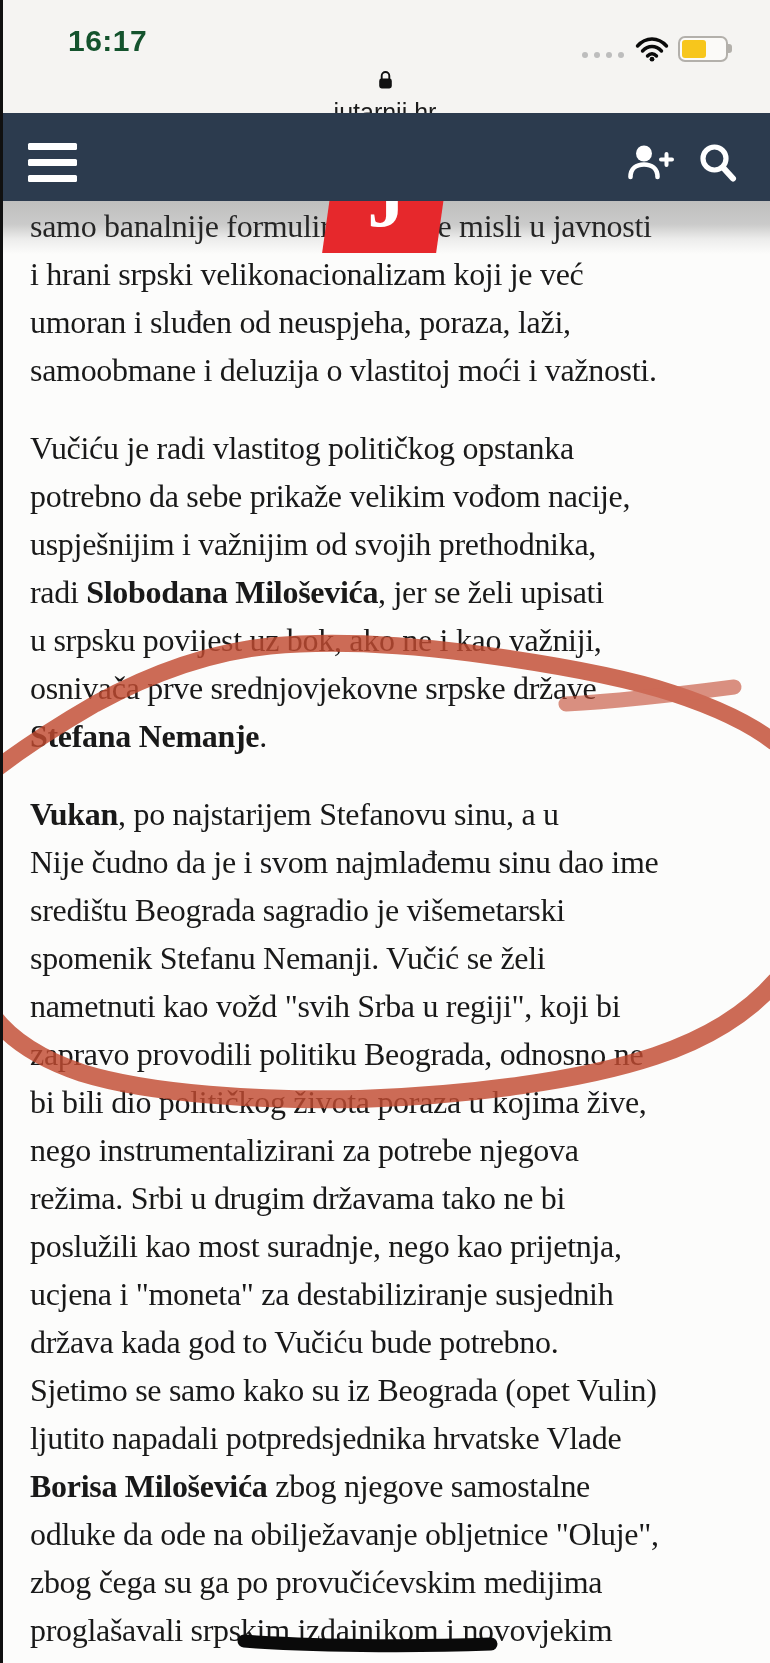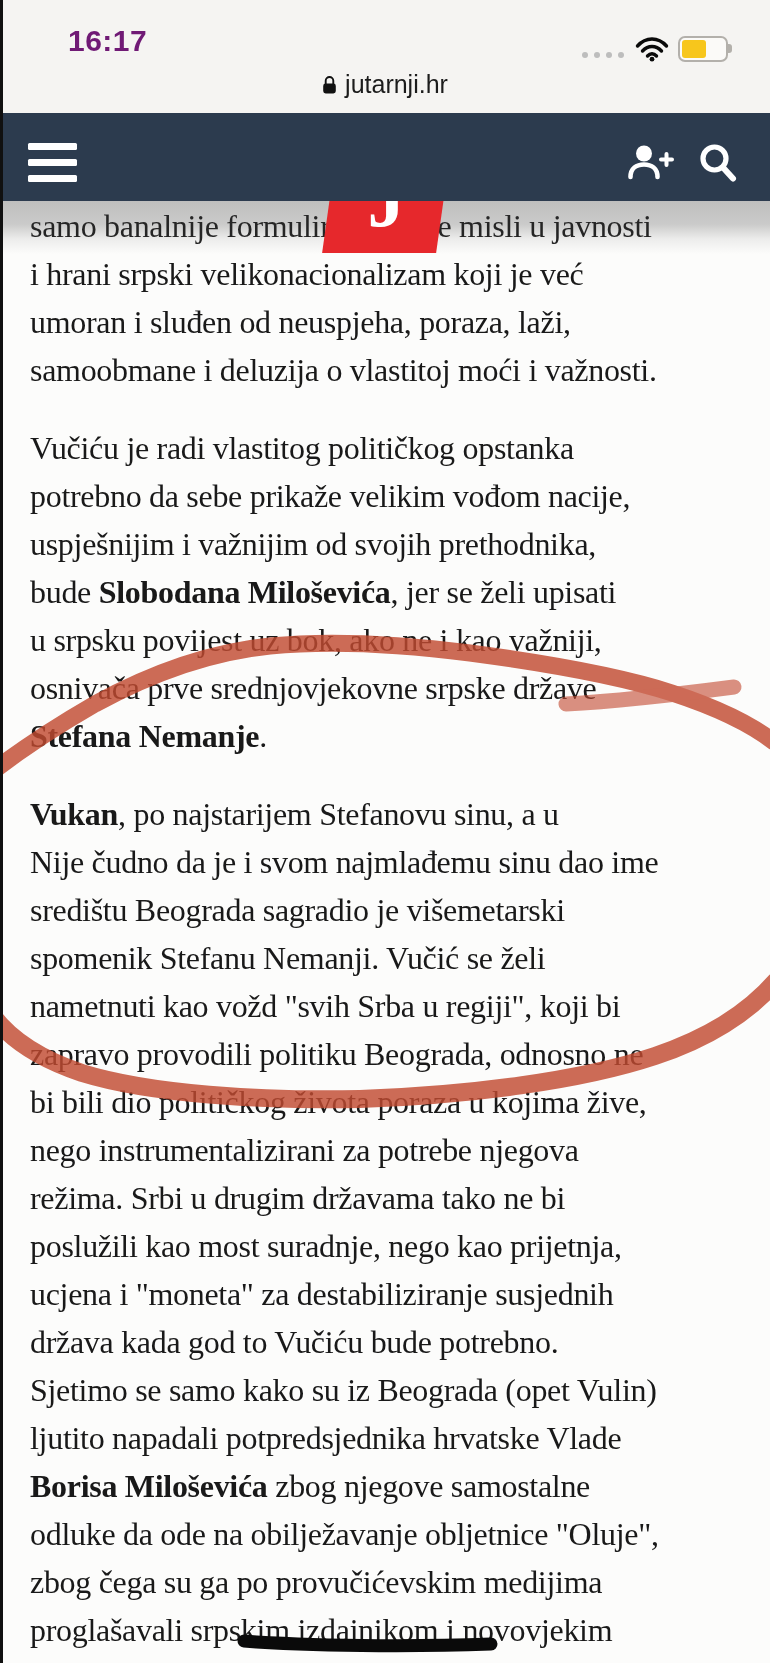--- a/index.html
+++ b/index.html
@@ -3,28 +3,28 @@
 <meta charset="utf-8">
 <style>
   html,body{margin:0;padding:0;background:#e9e9e9;}
   #screen{position:relative;width:770px;height:1663px;background:#fcfcfb;overflow:hidden;
           font-family:"Liberation Sans",sans-serif;}
   
   .edge-left{position:absolute;left:0;top:0;width:3px;height:100%;background:#101010;z-index:9;}
 
   
   .statusbar{position:absolute;left:0;top:0;width:100%;height:113px;background:#f5f4f2;z-index:5;}
-  .time{position:absolute;left:68px;top:24px;font-size:30px;font-weight:700;color:#701a75;letter-spacing:.5px;}
+  .time{position:absolute;left:68px;top:24px;font-size:30px;font-weight:700;color:#14532d;letter-spacing:.5px;}
   .sb-icons{position:absolute;right:42px;top:36px;display:flex;align-items:center;gap:9px;}
   .cell-dots{display:flex;gap:6px;align-items:center;margin-top:12px;margin-right:2px;}
   .cell-dots span{width:6px;height:6px;border-radius:50%;background:#bdbdbd;display:block;}
   .battery{position:relative;width:46px;height:22px;border:2px solid #b3b0ab;border-radius:7px;background:#fbfaf8;}
   .battery .fill{position:absolute;left:2px;top:2px;bottom:2px;width:24px;background:#f7c61c;border-radius:3px;}
   .battery .nub{position:absolute;right:-6px;top:6px;width:4px;height:9px;background:#b3b0ab;border-radius:0 3px 3px 0;}
-  .urlbar{position:absolute;left:0;top:70px;width:100%;display:flex;justify-content:center;align-items:center;gap:8px;}
+  .urlbar{position:absolute;left:0;top:70px;width:100%;display:flex;justify-content:center;align-items:center;gap:8px;flex-direction:column;}
   .urlbar .host{font-size:25px;color:#1c1c1c;}
 
   
   .navbar{position:absolute;left:0;top:113px;width:100%;height:88px;background:#2c3b4e;z-index:5;}
   .hamburger{position:absolute;left:28px;top:30px;width:49px;cursor:pointer;}
   .hamburger div{height:7px;background:#fff;border-radius:1.5px;margin-bottom:9px;}
   .nav-right{position:absolute;right:30px;top:28px;display:flex;align-items:center;gap:22px;}
 
   
   .logo{position:absolute;left:337px;top:147px;width:114px;height:106px;background:#e6282c;
@@ -111,21 +111,21 @@
       <div class="para">
         <div class="ln"><span>samo banalnije formulira njegove misli u javnosti</span></div>
         <div class="ln"><span>i hrani srpski velikonacionalizam koji je već</span></div>
         <div class="ln"><span>umoran i sluđen od neuspjeha, poraza, laži,</span></div>
         <div class="ln"><span>samoobmane i deluzija o vlastitoj moći i važnosti.</span></div>
       </div>
       <div class="para">
         <div class="ln"><span>Vučiću je radi vlastitog političkog opstanka</span></div>
         <div class="ln"><span>potrebno da sebe prikaže velikim vođom nacije,</span></div>
         <div class="ln"><span>uspješnijim i važnijim od svojih prethodnika,</span></div>
-        <div class="ln"><span>bude </span><b>Slobodana Miloševića</b><span>, jer se želi upisati</span></div>
+        <div class="ln"><span>radi </span><b>Slobodana Miloševića</b><span>, jer se želi upisati</span></div>
         <div class="ln"><span>u srpsku povijest uz bok, ako ne i kao važniji,</span></div>
         <div class="ln"><span>osnivača prve srednjovjekovne srpske države</span></div>
         <div class="ln"><b>Stefana Nemanje</b><span>.</span></div>
       </div>
       <div class="para">
         <div class="ln"><b>Vukan</b><span>, po najstarijem Stefanovu sinu, a u</span></div>
         <div class="ln"><span>Nije čudno da je i svom najmlađemu sinu dao ime</span></div>
         <div class="ln"><span>središtu Beograda sagradio je višemetarski</span></div>
         <div class="ln"><span>spomenik Stefanu Nemanji. Vučić se želi</span></div>
         <div class="ln"><span>nametnuti kao vožd "svih Srba u regiji", koji bi</span></div>

